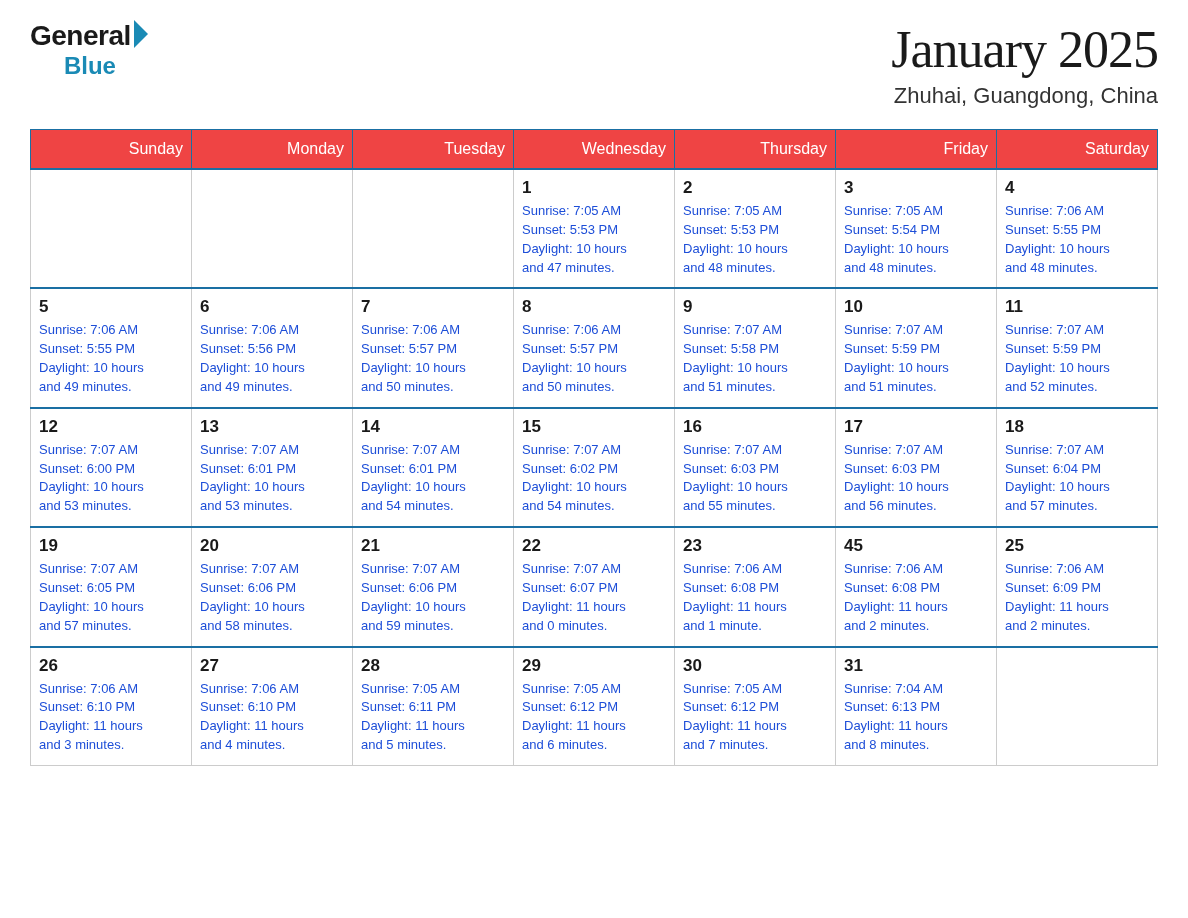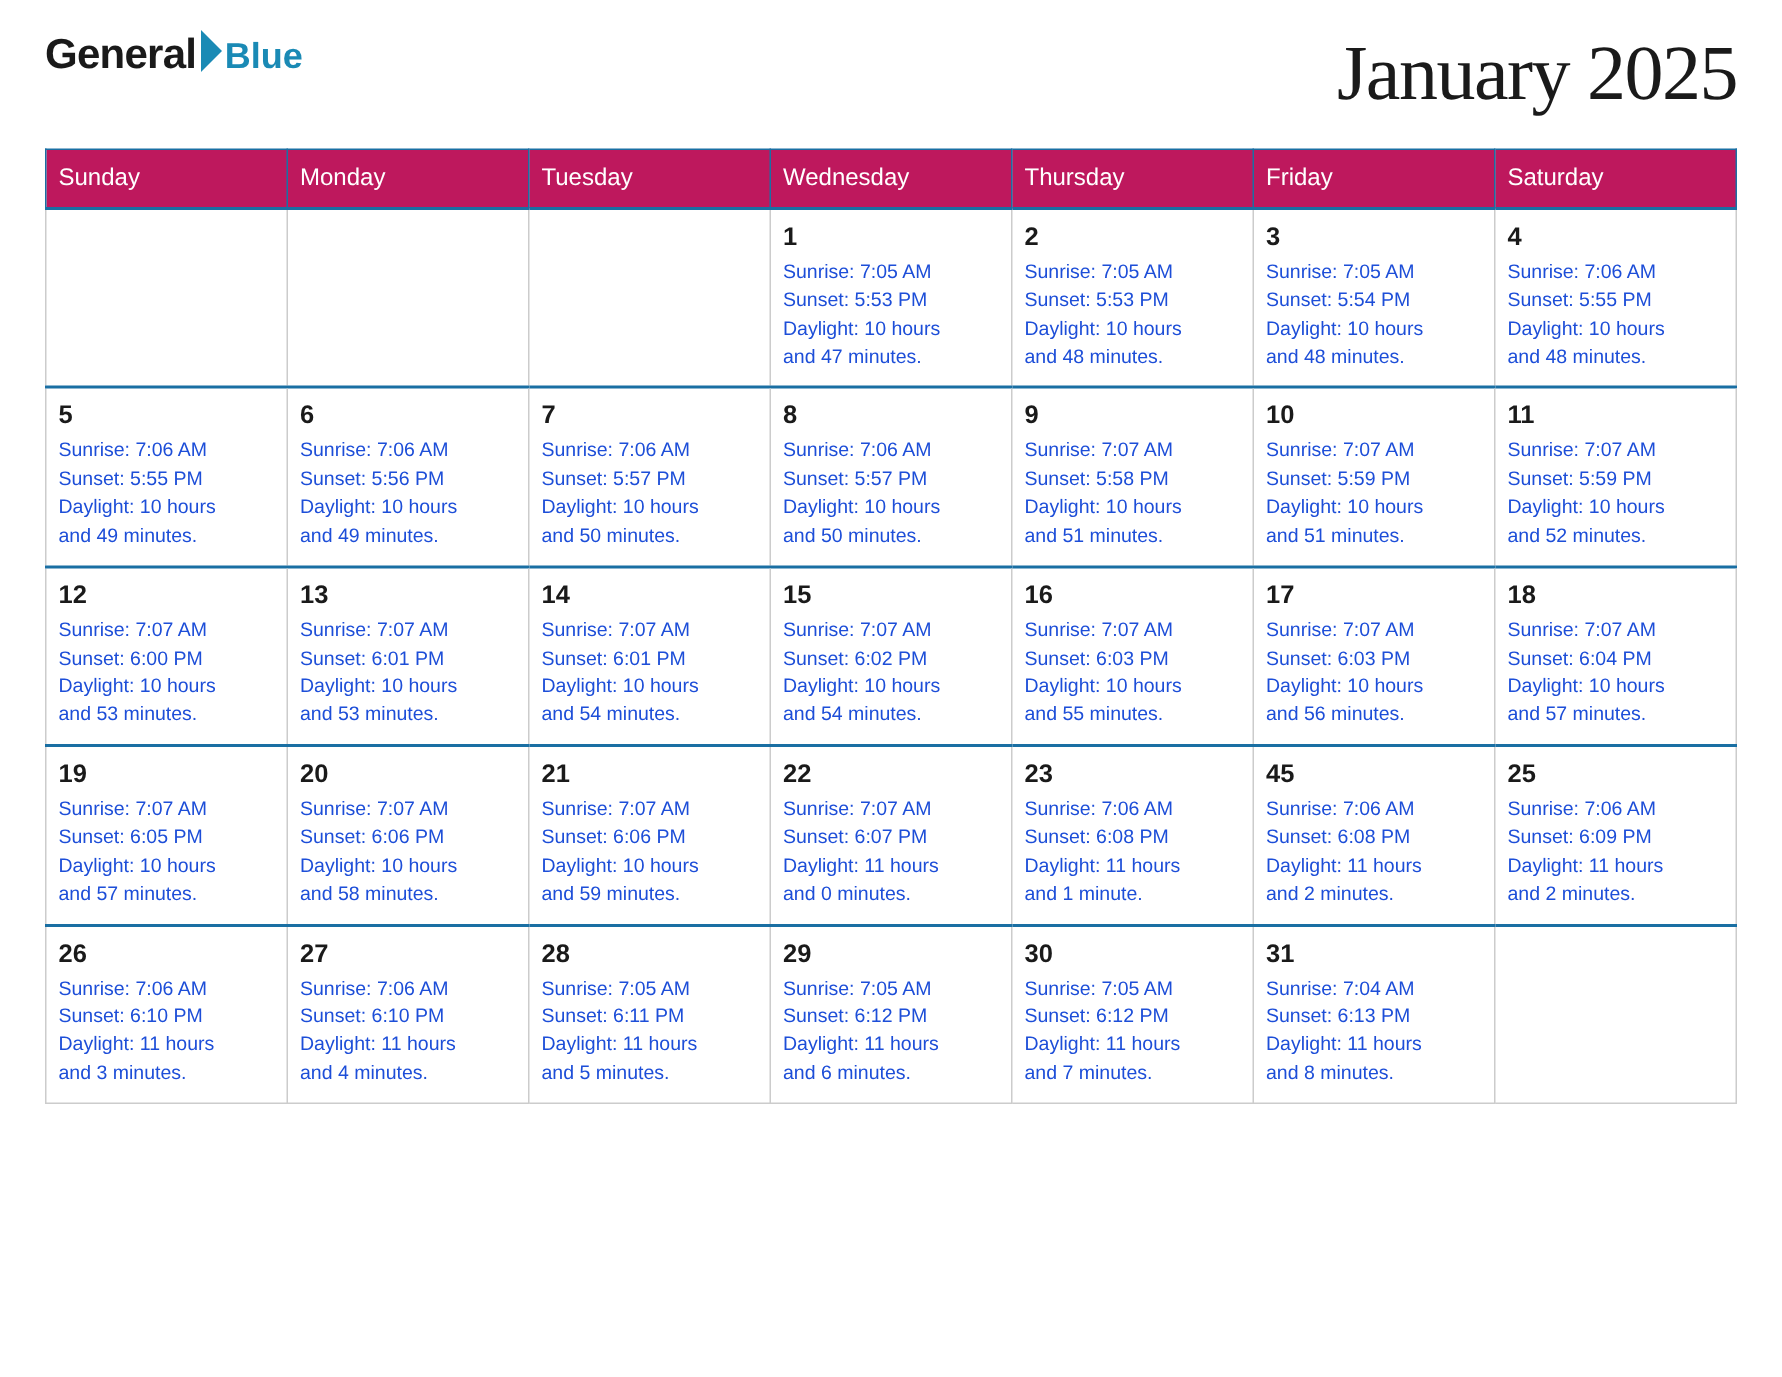--- a/index.html
+++ b/index.html
@@ -11,22 +11,22 @@
       padding: 20px 30px 30px 30px;
     }
     .header {
       display: flex;
       justify-content: space-between;
       align-items: flex-start;
       margin-bottom: 20px;
     }
     .logo {
       display: flex;
-      flex-direction: row;
-      align-items: flex-end;
+      flex-direction: column;
+      align-items: center;
     }
     .logo-top {
       display: flex;
       align-items: center;
     }
     .logo-general {
       font-size: 28px;
       font-weight: bold;
       color: #1a1a1a;
       letter-spacing: -0.5px;
@@ -60,26 +60,26 @@
       font-size: 22px;
       color: #333;
       margin-top: 4px;
     }
     .calendar-table {
       width: 100%;
       border-collapse: collapse;
       border: 1px solid #1a6fa3;
     }
     .calendar-table th {
-      background-color: #be185d;
+      background-color: #ef4444;
       color: #fff;
       font-size: 16px;
       font-weight: normal;
       padding: 10px 8px;
-      text-align: left;
+      text-align: right;
       border: 1px solid #1a6fa3;
     }
     .calendar-table td {
       vertical-align: top;
       padding: 8px 8px 10px 8px;
       border: 1px solid #ccc;
       width: 14.28%;
       min-height: 110px;
       height: 110px;
     }
@@ -108,20 +108,21 @@
 <div class="header">
   <div class="logo">
     <div class="logo-top">
       <span class="logo-general">General</span>
       <div class="logo-arrow"></div>
     </div>
     <span class="logo-blue">Blue</span>
   </div>
   <div class="title-section">
     <div class="month-title">January 2025</div>
+    <div class="subtitle">Zhuhai, Guangdong, China</div>
   </div>
 </div>
 
 <table class="calendar-table">
   <thead>
     <tr class="header-row">
     <th>Sunday</th>
         <th>Monday</th>
         <th>Tuesday</th>
         <th>Wednesday</th>

